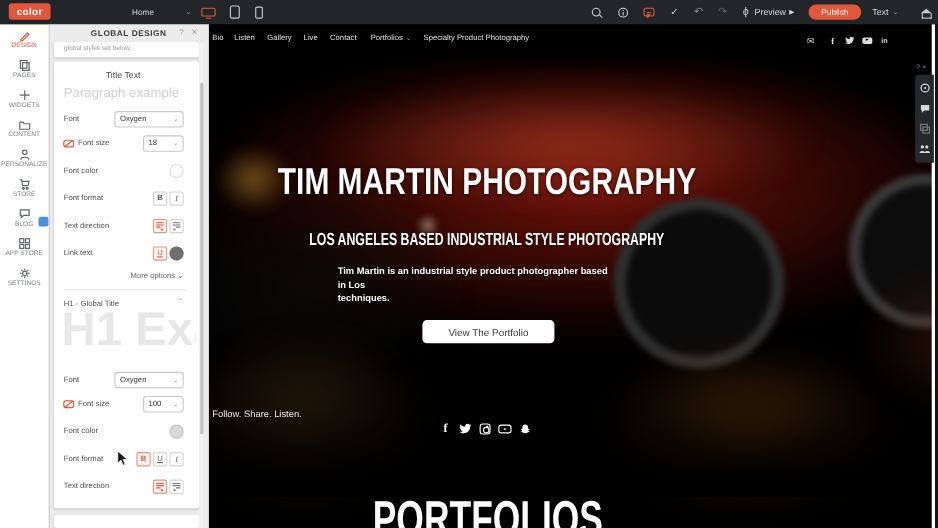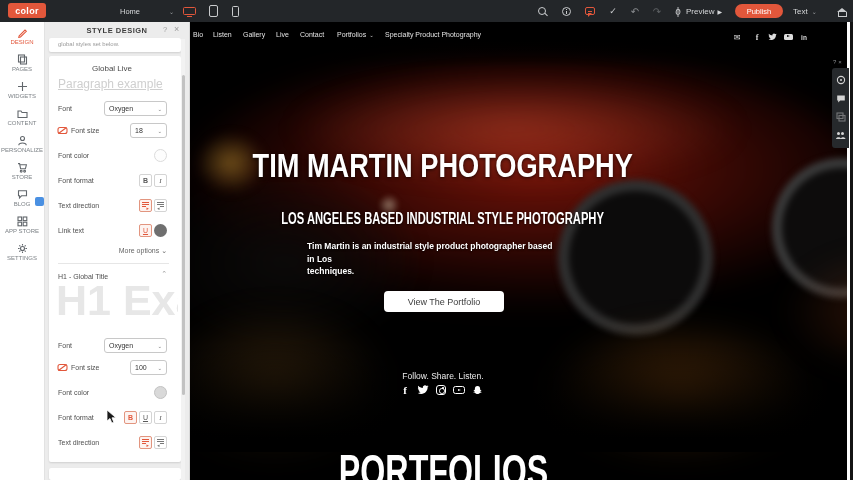--- a/index.html
+++ b/index.html
@@ -88,21 +88,21 @@
   .yt-h{width:9px;height:6px;background:#ddd;border-radius:1.5px;position:relative;}
   .yt-h:after{content:"";position:absolute;left:3.2px;top:1.4px;border-left:3px solid #000;border-top:1.6px solid transparent;border-bottom:1.6px solid transparent;}
   .hero-wrap{position:absolute;left:3px;width:500px;text-align:center;z-index:3;color:#fff;}
   .squeeze{display:inline-block;transform-origin:center;}
   .hero-title{top:124px;font-weight:bold;font-size:34px;text-shadow:0 1px 4px rgba(0,0,0,.7);}
   .hero-sub{top:188px;font-weight:bold;font-size:16px;text-shadow:0 1px 3px rgba(0,0,0,.7);}
   .hero-body{position:absolute;left:117px;top:218px;width:254px;font-size:8.5px;font-weight:bold;color:#fff;
        line-height:12.5px;text-align:left;z-index:3;text-shadow:0 1px 2px rgba(0,0,0,.8);}
   .cta{position:absolute;left:194px;top:269px;width:120px;height:21px;background:#fff;border-radius:4px;z-index:3;
        display:flex;align-items:center;justify-content:center;font-size:9px;color:#3c3c3c;}
-  .follow{position:absolute;left:3px;width:500px;top:349px;text-align:center;font-size:8.5px;color:#ececec;z-index:3;}
+  .follow{position:absolute;left:3px;width:500px;top:349px;font-size:8.5px;color:#ececec;z-index:3;}
   .soc{position:absolute;top:361px;width:14px;height:14px;display:flex;align-items:center;justify-content:center;color:#fff;z-index:3;}
   .fb-f{font-size:11px;font-weight:bold;color:#fff;font-family:"Liberation Serif",serif;}
   .ig{width:10px;height:10px;border:1px solid #fff;border-radius:3px;position:relative;}
   .ig:before{content:"";position:absolute;left:2.4px;top:2.4px;width:3.6px;height:3.6px;border:1px solid #fff;border-radius:50%;}
   .ig:after{content:"";position:absolute;right:1.2px;top:1.2px;width:1.4px;height:1.4px;background:#fff;border-radius:50%;}
   .yt-o{width:12px;height:8.5px;border:1px solid #fff;border-radius:2.5px;position:relative;}
   .yt-o:after{content:"";position:absolute;left:4px;top:2px;border-left:3.2px solid #fff;border-top:1.8px solid transparent;border-bottom:1.8px solid transparent;}
   .portfolios{position:absolute;left:3px;width:500px;top:426px;text-align:center;font-weight:bold;font-size:46px;
        color:#fff;z-index:3;line-height:46px;}
 
@@ -302,33 +302,33 @@
           <circle cx="5.5" cy="5.5" r="2"></circle>
           <path d="M5.5 1 v1.6 M5.5 8.4 V10 M1 5.5 h1.6 M8.4 5.5 H10 M2.3 2.3 l1.1 1.1 M7.6 7.6 l1.1 1.1 M8.7 2.3 L7.6 3.4 M3.4 7.6 L2.3 8.7"></path>
         </svg>
       <span class="lbl">SETTINGS</span>
     </div>
   </div>
   <div class="badge"></div>
 
   <div class="panel">
     <div class="p-head">
-      <span class="p-title">STYLE DESIGN</span>
+      <span class="p-title">GLOBAL DESIGN</span>
       <span class="p-help">?</span>
       <span class="p-close">×</span>
     </div>
 
     <div class="card" style="top:16px;height:14px;">
       <span class="note">global styles set below.</span>
     </div>
 
     <div class="card" style="top:34px;height:406px;"></div>
 
-    <div class="p-center" style="top:42px;">Global Live</div>
-    <div class="sample-p" style="top:55px;text-decoration:underline;">Paragraph example</div>
+    <div class="p-center" style="top:42px;">Title Text</div>
+    <div class="sample-p" style="top:55px;">Paragraph example</div>
 
     <span class="p-lbl" style="top:79px;">Font</span>
     <div class="sel" style="top:79px;right:22px;width:63px;">
       <span>Oxygen</span>
       <span class="chev">⌄</span>
     </div>
 
     <svg class="abs" style="left:12px;top:104px;" width="11" height="9" viewBox="0 0 11 9">
         <rect x="1" y="1.5" width="9" height="6" rx="2" stroke="#e2573b" fill="none" stroke-width="1.1"></rect>
         <path d="M1.5 7.5 L9.5 1.5" stroke="#e2573b" stroke-width="1.1"></path>

